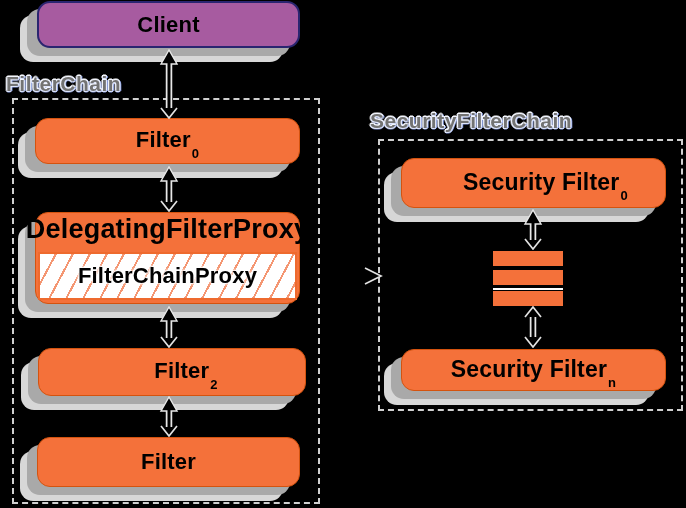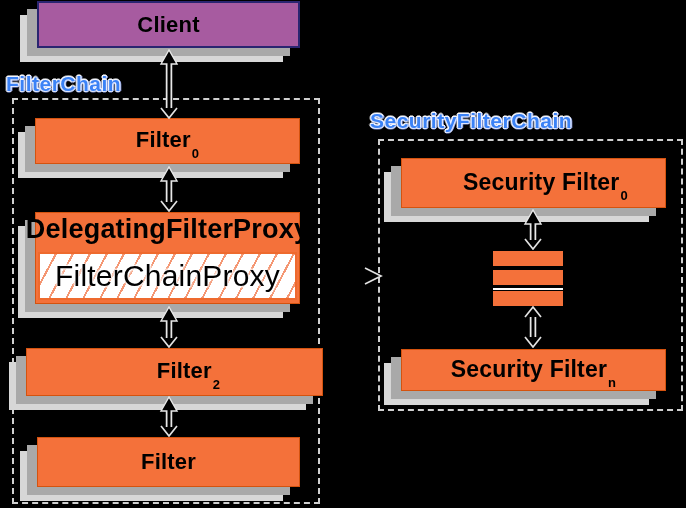--- a/index.html
+++ b/index.html
@@ -5,39 +5,40 @@
   html,body{margin:0;padding:0;background:#000;}
   .stage{
     position:relative;width:686px;height:508px;background:#000000;overflow:hidden;
     font-family:"Liberation Sans",sans-serif;
   }
   
   .box{
     position:absolute;box-sizing:border-box;display:flex;align-items:center;justify-content:center;
     font-weight:bold;color:#000;
     box-shadow:-10px 8px 0 #a9a9a9,-17px 14px 0 #d7d7d7;
+    border-radius:13px;
   }
   .orange{background:#f4713a;border:1px solid #d4530f;}
   .client{background:#a75ba0;border:2px solid #2a2570;}
   .box-label{font-size:22px;letter-spacing:.2px;}
   .box-label .sub, sub.sub{font-size:13px;font-weight:bold;position:relative;bottom:-5px;margin-left:1px;line-height:1;}
   .dfp{align-items:flex-start;}
   .dfp .box-label{font-size:27px;margin-top:1px;}
   
   .fcp{
     position:absolute;box-sizing:border-box;display:flex;align-items:center;justify-content:center;
     background-color:#ffffff;border:2px solid #ee6a2e;
     background-image:repeating-linear-gradient(118deg,rgba(240,110,60,0) 0 13px,rgba(240,110,60,.72) 13px 15px);
   }
-  .fcp .box-label{font-size:30px;text-shadow:0 0 3px #fff,1px 1px 2px #fff,-1px -1px 2px #fff,0 0 5px #fff;}
+  .fcp .box-label{font-size:22px;text-shadow:0 0 3px #fff,1px 1px 2px #fff,-1px -1px 2px #fff,0 0 5px #fff;font-weight:bold;}
   
   .boundary{position:absolute;box-sizing:border-box;border:2px dashed #cfcfcf;background:transparent;}
   
   .chain-title{
-    position:absolute;font-size:21px;font-weight:bold;color:#3b82f6;letter-spacing:.5px;white-space:nowrap;
+    position:absolute;font-size:21px;font-weight:bold;color:#737373;letter-spacing:.5px;white-space:nowrap;
     text-shadow:
       -1px -1px 0 #f4f7ff, 1px -1px 0 #eef2ff, -1px 1px 0 #dfe6fb, 1px 1px 0 #c9d4f6,
       2px 0 0 rgba(150,175,255,.85), -2px 0 0 rgba(255,255,255,.5),
       0 2px 0 rgba(140,160,235,.5), 0 -2px 0 rgba(255,255,255,.55);
   }
   
   .arrow{position:absolute;z-index:5;}
   .ah-filled{fill:#000;stroke:#e8e8e8;stroke-width:1.4;}
   .ah-open{fill:none;stroke:#e2e2e2;stroke-width:1.7;stroke-linejoin:miter;}
   .shaft-halo{stroke:#e8e8e8;stroke-width:6.5;}
@@ -66,21 +67,21 @@
   </div>
 
   <div class="box orange dfp" style="left:35px;top:212px;width:265px;height:92px;">
     <span class="box-label">DelegatingFilterProxy</span>
   </div>
 
   <div class="fcp" style="left:38px;top:252px;width:259px;height:48px;">
     <span class="box-label">FilterChainProxy</span>
   </div>
 
-  <div class="box orange" style="left:26px;top:348px;width:297px;height:48px;padding-left:28px;">
+  <div class="box orange" style="left:38px;top:348px;width:268px;height:48px;padding-left:28px;">
     <span class="box-label"><span>Filter</span><sub class="sub">2</sub></span>
   </div>
 
   <div class="box orange" style="left:37px;top:437px;width:263px;height:50px;">
     <span class="box-label">Filter</span>
   </div>
 
   <div class="chain-title" style="left:370px;top:109px;">SecurityFilterChain</div>
   <div class="boundary" style="left:378px;top:139px;width:305px;height:272px;"></div>
 

